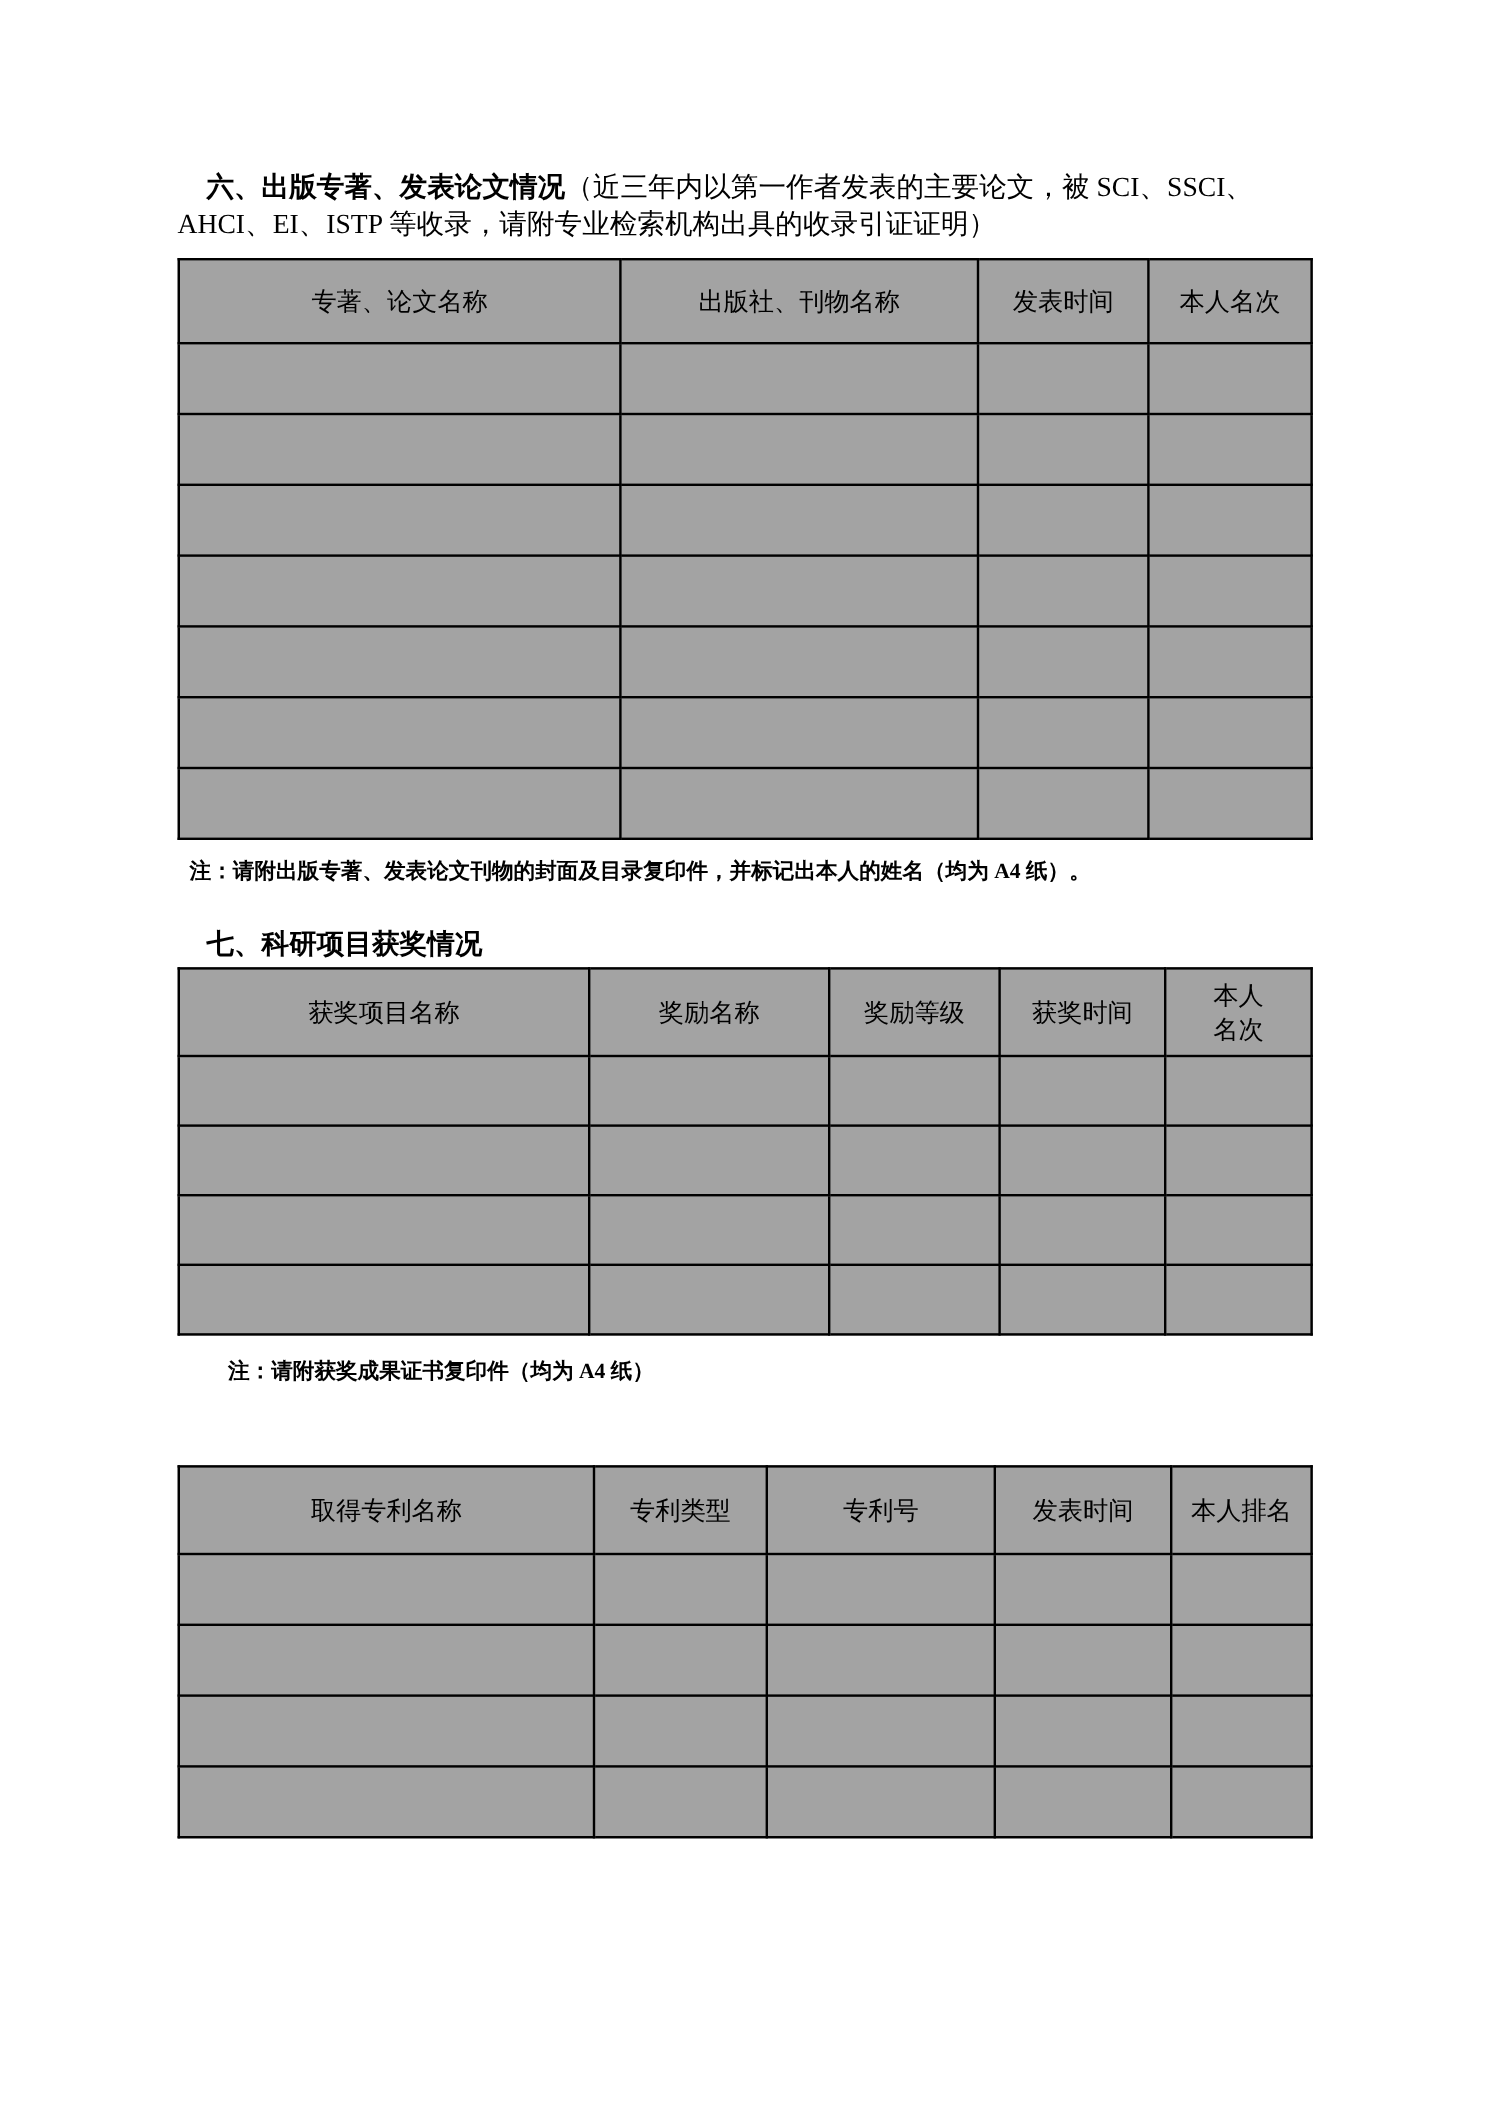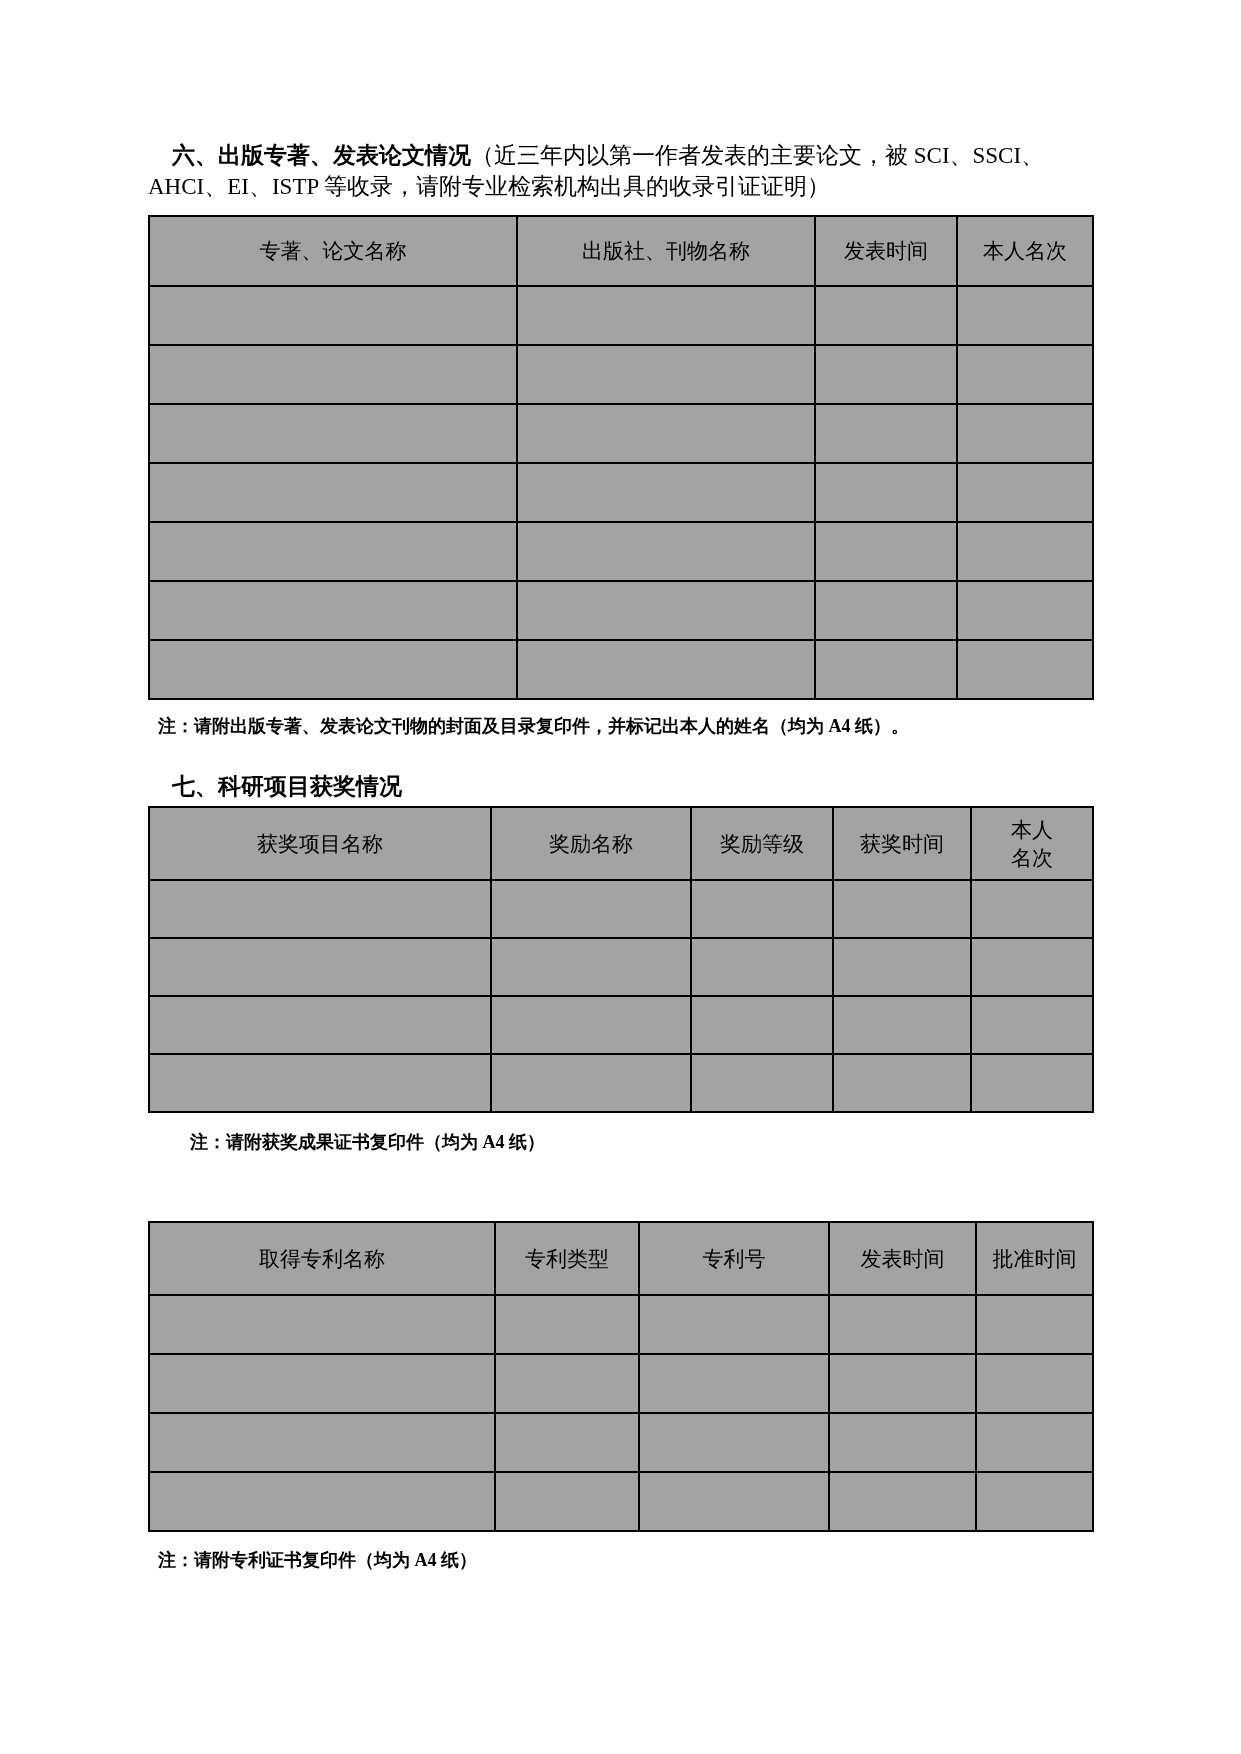--- a/index.html
+++ b/index.html
@@ -227,21 +227,21 @@
         <col>
         <col>
         <col>
       </colgroup>
       <thead>
         <tr>
           <th>取得专利名称</th>
           <th>专利类型</th>
           <th>专利号</th>
           <th>发表时间</th>
-          <th>批准时间</th>
+          <th>本人排名</th>
         </tr>
       </thead>
       <tbody>
         <tr>
           <td></td>
           <td></td>
           <td></td>
           <td></td>
           <td></td>
         </tr>
@@ -262,15 +262,14 @@
         <tr>
           <td></td>
           <td></td>
           <td></td>
           <td></td>
           <td></td>
         </tr>
       </tbody>
     </table>
 
-  <p class="abs note n3">注：请附专利证书复印件（均为 A4 纸）</p>
 
 </div>
 
 </body></html>

